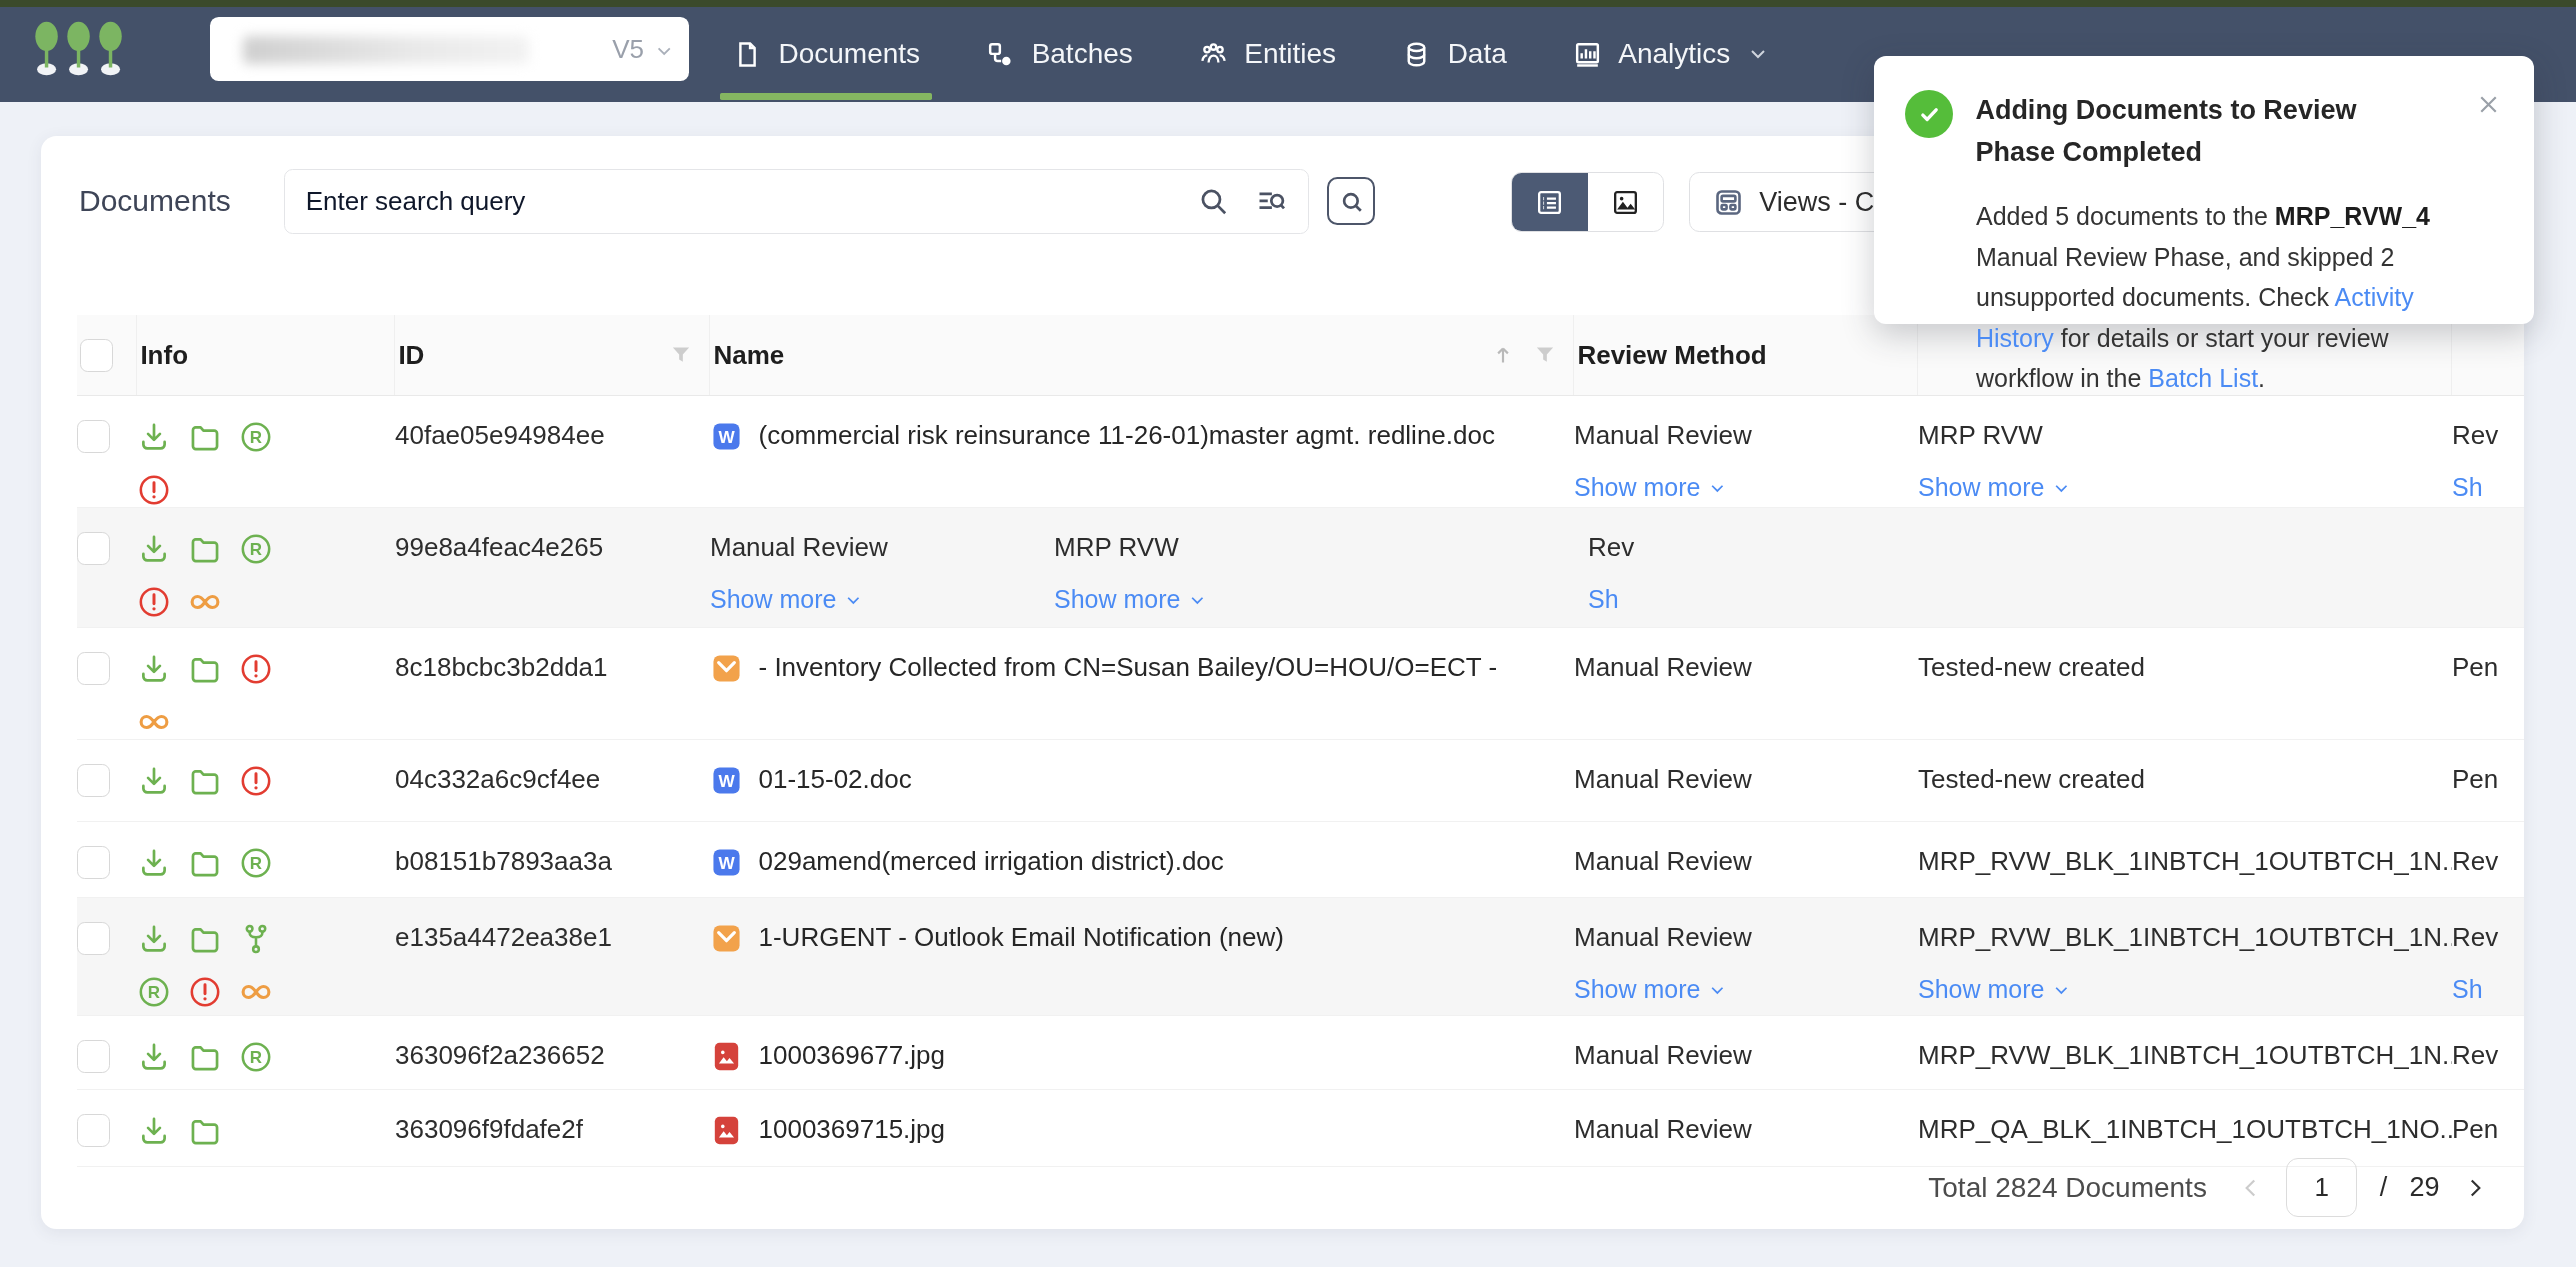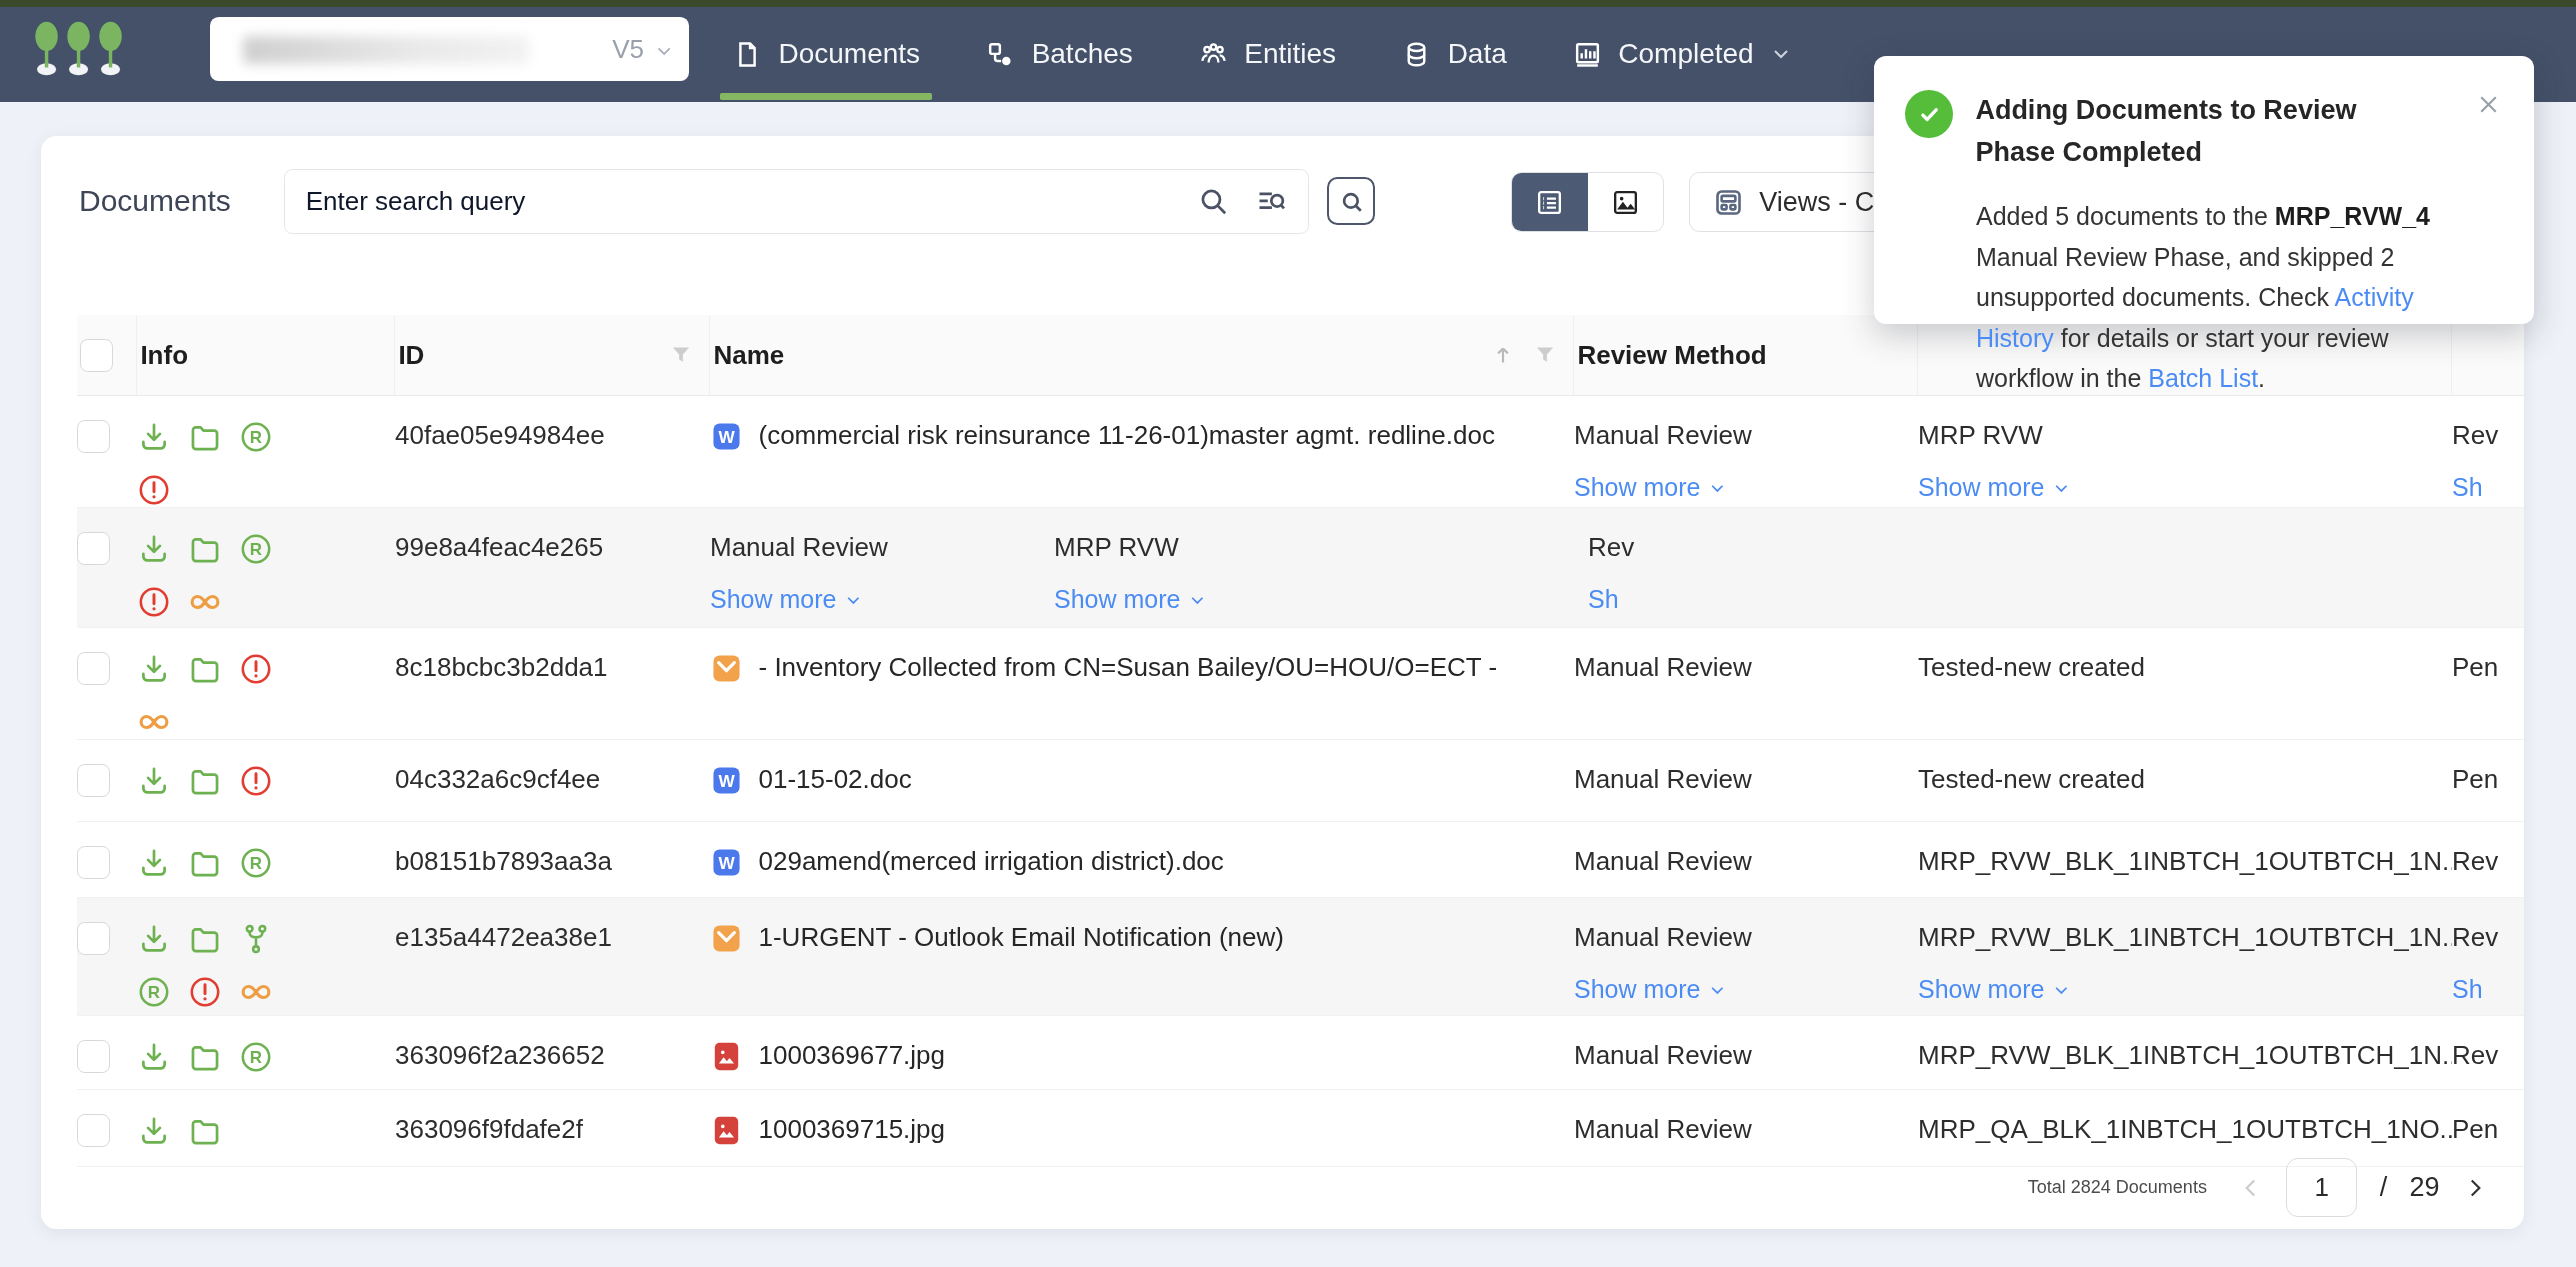--- a/index.html
+++ b/index.html
@@ -68,21 +68,21 @@
   .c-id { font-size:26px; color:#2d2d2d; }
   .c-name { display:flex; gap:15.5px; align-items:flex-start; }
   .c-name .fbadge { width:33px; height:33px; flex:0 0 auto; }
   .c-name .nm { font-size:26px; color:#262626; white-space:nowrap; overflow:hidden; }
   .line1 { font-size:26px; color:#2d2d2d; white-space:nowrap; overflow:hidden; }
   .showmore { margin-top:22.4px; font-size:25px; color:#4b8bf4; display:flex; align-items:center; gap:6.9px; cursor:pointer; }
   .showmore svg { width:20.7px; height:20.7px; }
 
   
   .pager { position:absolute; right:36px; top:1022px; display:flex; align-items:center; gap:22.4px; }
-  .pager .total { font-size:18px; color:#4c4c4c; margin-right:8.6px; }
+  .pager .total { font-size:28px; color:#4c4c4c; margin-right:8.6px; }
   .pager svg { width:26px; height:26px; }
   .page-box { width:71px; height:59px; border:1.7px solid #dcdcdc; border-radius:12px;
     display:flex; align-items:center; justify-content:center; font-size:26px; color:#2b2b2b; }
   .pager .slash, .pager .tp { font-size:27px; color:#2b2b2b; }
 
   
   .toast { position:absolute; left:1874px; top:56px; width:660px; height:268px; background:#fff;
     border-radius:12px; box-shadow:0 10.3px 33px rgba(40,45,60,.24); padding:34px 31px 0 31px; z-index:50; }
   .toast-head { display:flex; gap:22.4px; }
   .check-circle { width:48px; height:48px; border-radius:50%; background:#55bd3a; flex:0 0 auto;
@@ -160,21 +160,21 @@
         <span>Data</span>
       </div>
       <div class="tab">
         <span style="display: flex;">
           <svg viewBox="0 0 24 24" fill="none" stroke="#fff" stroke-width="1.9" style="width: 31px; height: 31px;">
             <rect x="4" y="4" width="16" height="14" rx="1"></rect>
             <path d="M7.5 15v-4M10.8 15V8M14.1 15v-5.5M17.4 15V9.5"></path>
             <path d="M4 20.5h16"></path>
           </svg>
         </span>
-        <span>Completed</span>
+        <span>Analytics</span>
         <span style="display: flex; color: rgb(207, 212, 221);">
           <svg viewBox="0 0 24 24" fill="none" stroke="currentColor" stroke-width="2" style="width: 24px; height: 24px;">
             <path d="M6 9l6 6 6-6"></path>
           </svg>
         </span>
       </div>
     </div>
   <div class="nav-right">
     
     

